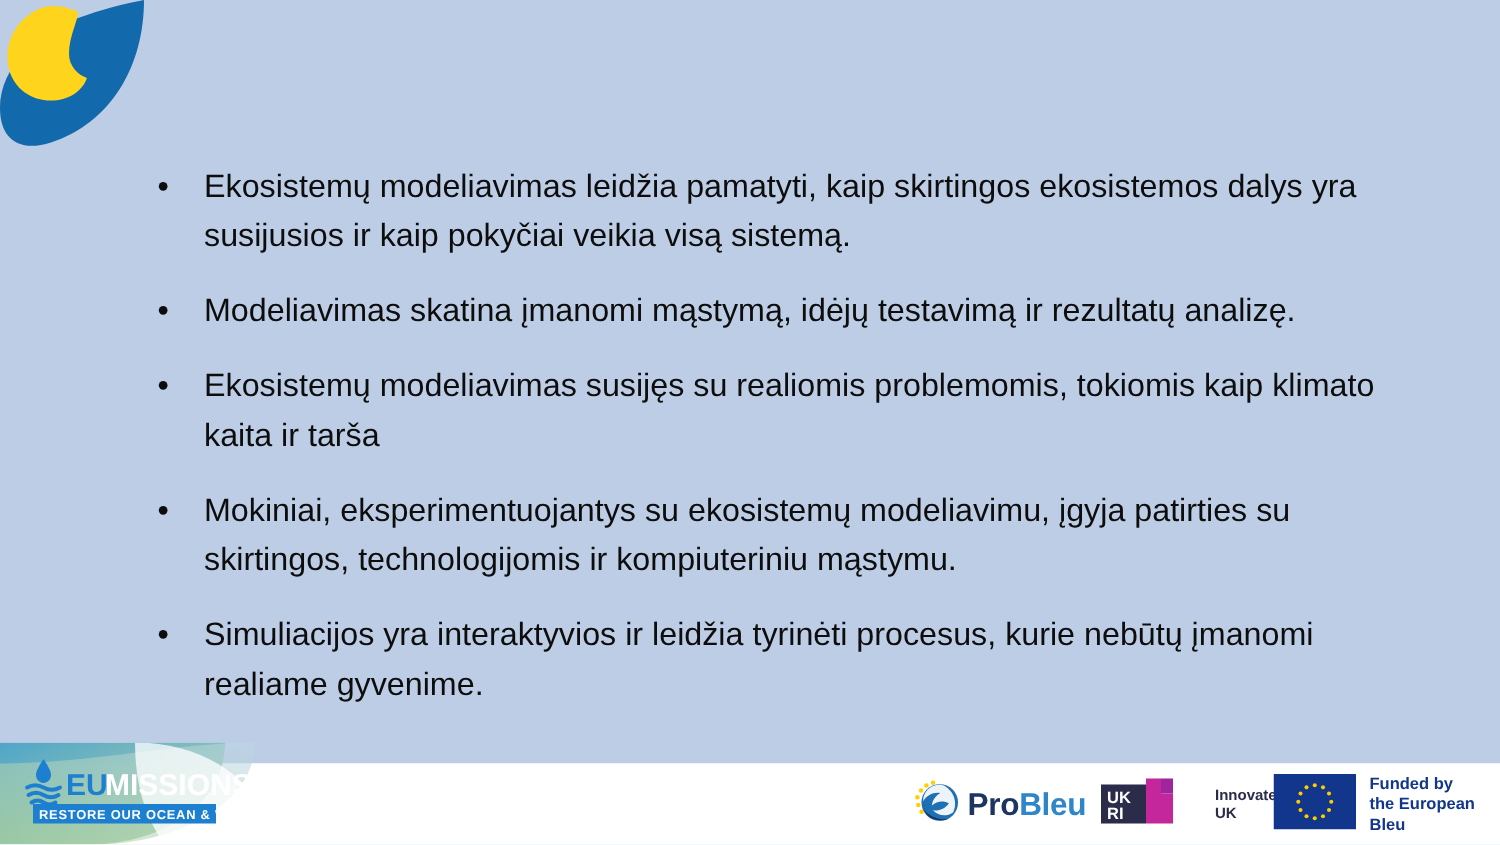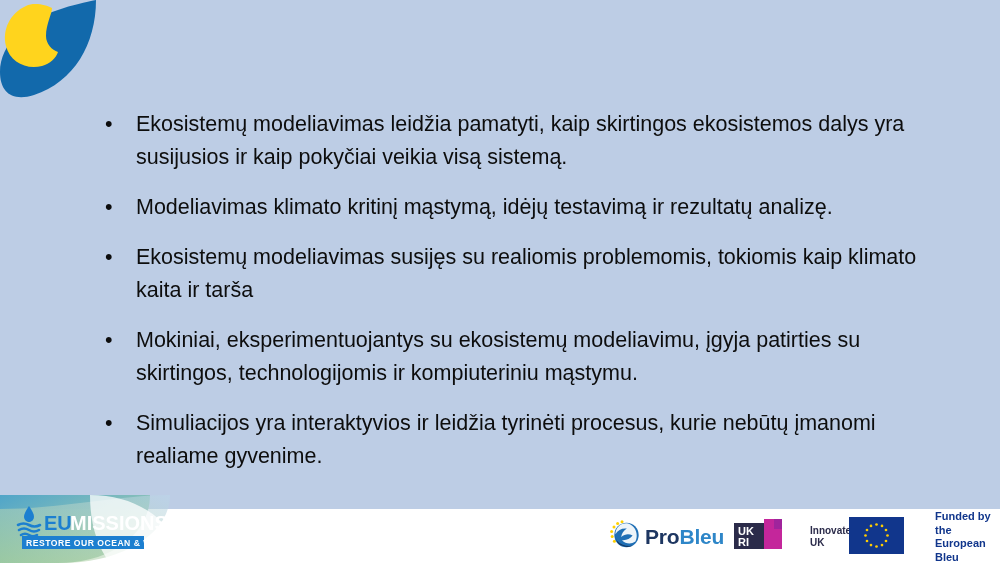--- a/index.html
+++ b/index.html
@@ -107,21 +107,21 @@
   }
   .logo-block {
     position: absolute;
     top: 0;
     height: 42px;
     display: flex;
     align-items: center;
   }
   .logo-probleu { left: 0px; }
   .logo-ukri { left: 126px; }
-  .logo-eu { left: 241px; gap: 22px; }
+  .logo-eu { left: 241px; }
 
   .probleu-word {
     font-size: 21px;
     font-weight: bold;
     letter-spacing: -0.2px;
     margin-left: 5px;
   }
   .probleu-pro { color: #1d3661; }
   .probleu-bleu { color: #2e86c8; }
 
@@ -157,21 +157,21 @@
   </div>
 
 
   <ul class="body-list">
     <li class="bullet-item">
       <span class="bullet-dot">•</span>
       <span class="bullet-text">Ekosistemų modeliavimas leidžia pamatyti, kaip skirtingos ekosistemos dalys yra susijusios ir kaip pokyčiai veikia visą sistemą.</span>
     </li>
     <li class="bullet-item">
       <span class="bullet-dot">•</span>
-      <span class="bullet-text">Modeliavimas klimato kritinį mąstymą, idėjų testavimą ir rezultatų analizę.</span>
+      <span class="bullet-text">Modeliavimas skatina įmanomi mąstymą, idėjų testavimą ir rezultatų analizę.</span>
     </li>
     <li class="bullet-item">
       <span class="bullet-dot">•</span>
       <span class="bullet-text">Ekosistemų modeliavimas susijęs su realiomis problemomis, tokiomis kaip klimato kaita ir tarša</span>
     </li>
     <li class="bullet-item">
       <span class="bullet-dot">•</span>
       <span class="bullet-text">Mokiniai, eksperimentuojantys su ekosistemų modeliavimu, įgyja patirties su skirtingos, technologijomis ir kompiuteriniu mąstymu.</span>
     </li>
     <li class="bullet-item">

